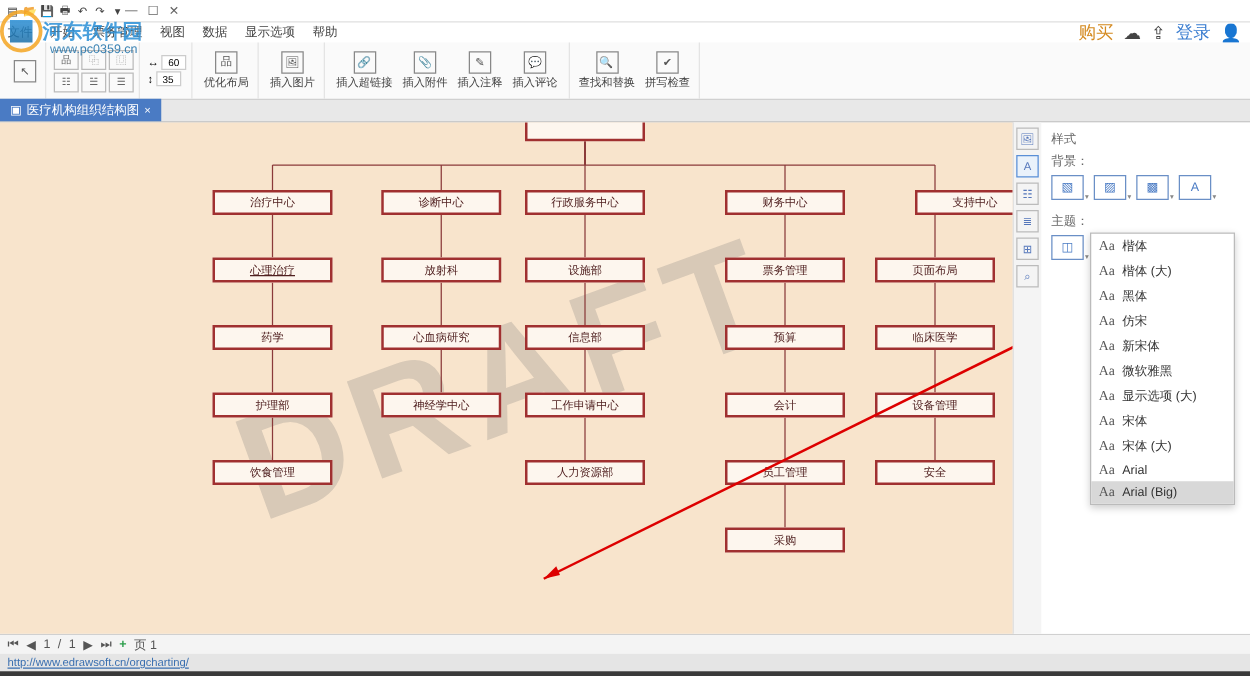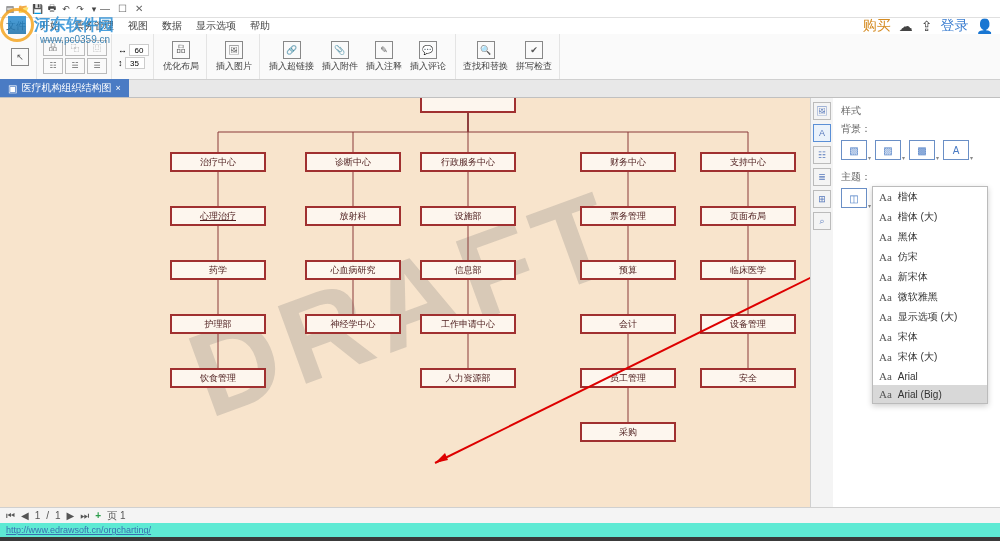--- a/index.html
+++ b/index.html
@@ -73,21 +73,21 @@
 
 .fontdrop { position:absolute; right:12px; top:186px; width:116px; background:#fff; border:1px solid #bbb; box-shadow:0 2px 6px rgba(0,0,0,.2); z-index:100; }
 .fontdrop .fitem { display:flex; align-items:center; gap:6px; padding:3px 6px; font-size:10px; color:#333; }
 .fontdrop .fitem:hover, .fontdrop .fitem.hover { background:#d8d8d8; }
 .fontdrop .fitem .aa { font-size:11px; color:#555; font-family:serif; }
 .fontdrop .restore { border-top:1px solid #ddd; text-align:center; padding:3px; font-size:10px; }
 
 
 .pager { height:16px; background:#f4f4f4; border-top:1px solid #d0d0d0; display:flex; align-items:center; padding:0 6px; gap:6px; font-size:10px; color:#555; }
 .pager .plus { color:#2a9d4a; font-weight:bold; }
-.linkbar { height:14px; background:#5eead4; padding:0 6px; font-size:9px; color:#3a6fb0; text-decoration:underline; display:flex; align-items:center; }
+.linkbar { height:14px; background:#e5e5e5; padding:0 6px; font-size:9px; color:#3a6fb0; text-decoration:underline; display:flex; align-items:center; }
 .statusbar { height:16px; background:#3a3a3a; color:#ccc; display:flex; align-items:center; justify-content:flex-end; padding:0 8px; gap:6px; font-size:9px; }
 </style>
 </head>
 <body>
 
 <div class="wmlogo">
   <div class="cir">
       <div></div>
     </div>
   <div class="txt">河东软件园</div>
@@ -239,21 +239,21 @@
         <line x1="628" y1="236" x2="628" y2="270"></line>
         <line x1="748" y1="236" x2="748" y2="270"></line>
         <line x1="628" y1="290" x2="628" y2="324"></line>
       </svg>
     <div class="chart" id="chart">
       <div class="node root"></div>
     <div class="node" style="left: 170px; top: 54px;">治疗中心</div>
         <div class="node" style="left: 305px; top: 54px;">诊断中心</div>
         <div class="node" style="left: 420px; top: 54px;">行政服务中心</div>
         <div class="node" style="left: 580px; top: 54px;">财务中心</div>
-        <div class="node" style="left: 700px; top: 54px;">支持中心</div>
+        <div class="node" style="left: 732px; top: 54px;">支持中心</div>
         <div class="node" style="left: 170px; top: 108px; text-decoration: underline;">心理治疗</div>
         <div class="node" style="left: 305px; top: 108px;">放射科</div>
         <div class="node" style="left: 420px; top: 108px;">设施部</div>
         <div class="node" style="left: 580px; top: 108px;">票务管理</div>
         <div class="node" style="left: 700px; top: 108px;">页面布局</div>
         <div class="node" style="left: 170px; top: 162px;">药学</div>
         <div class="node" style="left: 305px; top: 162px;">心血病研究</div>
         <div class="node" style="left: 420px; top: 162px;">信息部</div>
         <div class="node" style="left: 580px; top: 162px;">预算</div>
         <div class="node" style="left: 700px; top: 162px;">临床医学</div>

